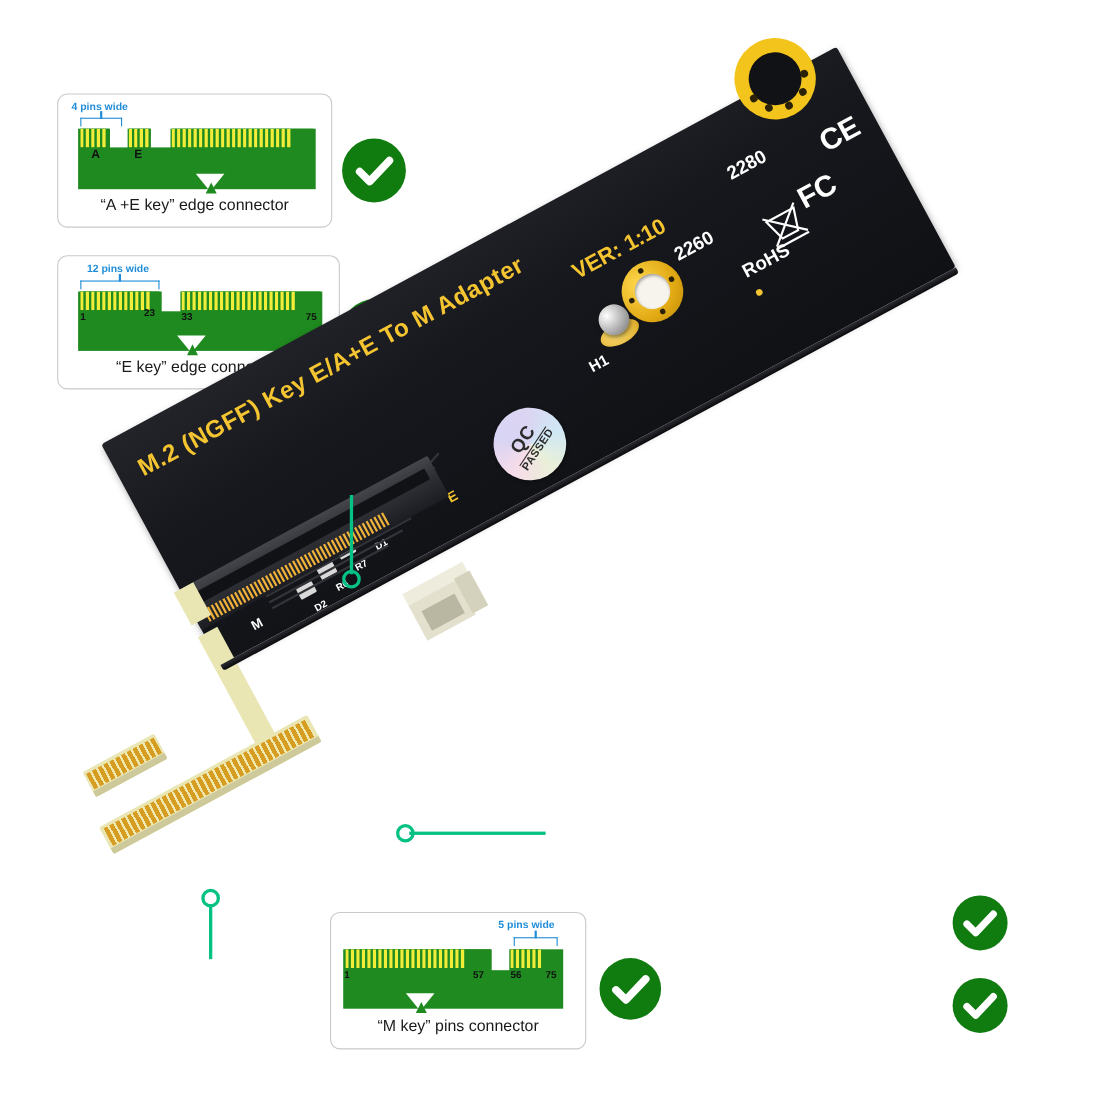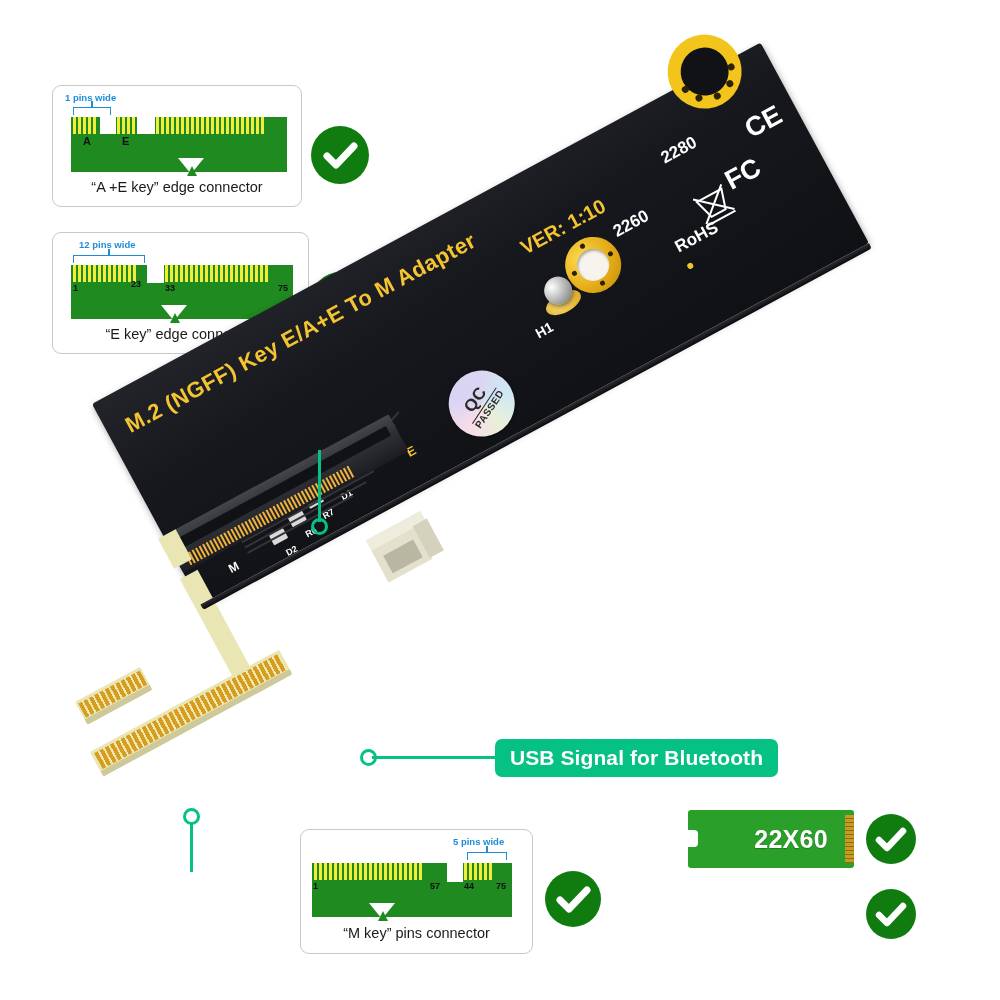--- a/index.html
+++ b/index.html
@@ -155,21 +155,21 @@
     background:#ffffff;border-radius:0 4px 4px 0;
   }
 </style>
 </head>
 <body>
 
 <div class="stage">
 
 
   <div class="card" style="left:52px;top:85px;width:250px;height:122px;">
-    <div class="capline" style="left:12px;top:6px;">1 pins wide</div>
+    <div class="capline" style="left:12px;top:6px;">4 pins wide</div>
     <div class="brace" style="left:20px;top:21px;width:38px;height:8px;"></div>
     <div class="bracestem" style="left:38px;top:15px;height:7px;"></div>
 
     <div class="pcb" style="left:18px;top:31px;width:216px;height:55px;"></div>
 
     <div style="position:absolute;left:47px;top:29px;width:16px;height:19px;background:#fff;"></div>
     <div style="position:absolute;left:84px;top:29px;width:18px;height:19px;background:#fff;"></div>
 
     <div class="padrow" style="left:20px;top:31px;width:26px;height:17px;">
       <i style="width:3px"></i>
@@ -410,21 +410,21 @@
         <i class="sp" style="width:2px"></i>
         <i style="width:3px"></i>
         <i class="sp" style="width:2px"></i>
         <i style="width:3px"></i>
         <i class="sp" style="width:2px"></i>
         <i style="width:3px"></i>
     </div>
 
     <div class="pinno" style="left:12px;top:51px;">1</div>
     <div class="pinno" style="left:129px;top:51px;">57</div>
-    <div class="pinno" style="left:163px;top:51px;">44</div>
+    <div class="pinno" style="left:163px;top:51px;">56</div>
     <div class="pinno" style="left:195px;top:51px;">75</div>
 
     <div style="position:absolute;left:68px;top:73px;width:0;height:0;border-left:13px solid transparent;border-right:13px solid transparent;border-top:16px solid #ffffff;"></div>
     <div style="position:absolute;left:77px;top:81px;width:0;height:0;border-left:5px solid transparent;border-right:5px solid transparent;border-bottom:10px solid #1f8a1f;"></div>
 
     <div class="cardcap" style="left:0;right:0;top:95px;">“M key”  pins connector</div>
   </div>
 
   <div class="tick" style="left:545px;top:871px;width:56px;height:56px;">
     <svg viewBox="0 0 56 56">
@@ -573,34 +573,26 @@
     </div>
     <div style="position:absolute;left:20px;top:62px;width:215px;height:28px;transform:rotate(-28.4deg);transform-origin:0 0;background:#e9e6b4;border-radius:2px;overflow:hidden;">
       <div style="position:absolute;left:3px;top:3px;right:3px;height:18px;background:repeating-linear-gradient(90deg,#d79d22 0 4px,#efe9b0 4px 6px);"></div>
       <div style="position:absolute;left:0;bottom:0;width:100%;height:6px;background:#cdc99a;"></div>
     </div>
   </div>
 
   <div class="leader" style="left:318px;top:450px;width:2.6px;height:72px;"></div>
   <div class="dot" style="left:311px;top:518px;width:17px;height:17px;"></div>
 
-  <div class="callout" style="left:495px;top:739px;width:283px;height:38px;">
-    <span>USB Signal for Bluetooth</span>
-  </div>
   <div class="leader" style="left:372px;top:756px;width:124px;height:2.6px;"></div>
   <div class="dot" style="left:360px;top:749px;width:17px;height:17px;"></div>
 
   <div class="leader" style="left:190px;top:822px;width:2.6px;height:50px;"></div>
   <div class="dot" style="left:183px;top:808px;width:17px;height:17px;"></div>
 
-  <div class="chip" style="left:688px;top:810px;width:166px;height:58px;">
-    <div class="keycut"></div>
-    <div class="lbl">22X60</div>
-    <div class="fingers"></div>
-  </div>
   <div class="tick" style="left:866px;top:814px;width:50px;height:50px;">
     <svg viewBox="0 0 50 50">
         <path d="M13 26 L21 34 L37 17" stroke="#ffffff" stroke-width="6.5" fill="none" stroke-linecap="round" stroke-linejoin="round"></path>
       </svg>
   </div>
 
   <div class="tick" style="left:866px;top:889px;width:50px;height:50px;">
     <svg viewBox="0 0 50 50">
         <path d="M13 26 L21 34 L37 17" stroke="#ffffff" stroke-width="6.5" fill="none" stroke-linecap="round" stroke-linejoin="round"></path>
       </svg>

